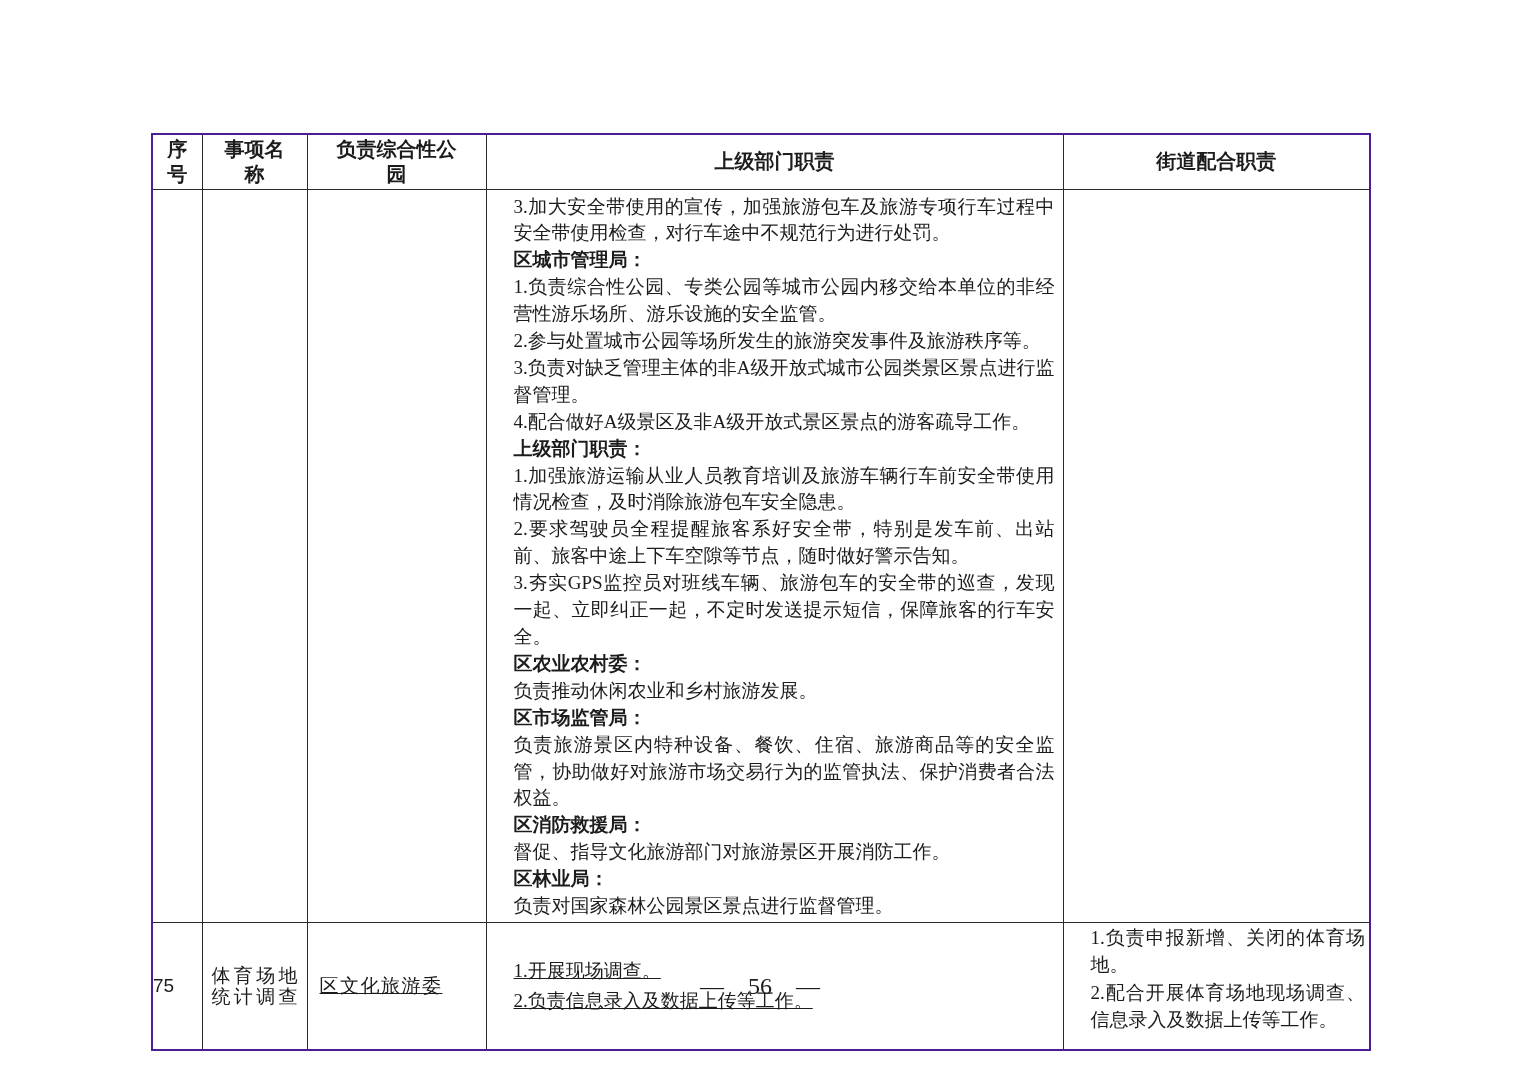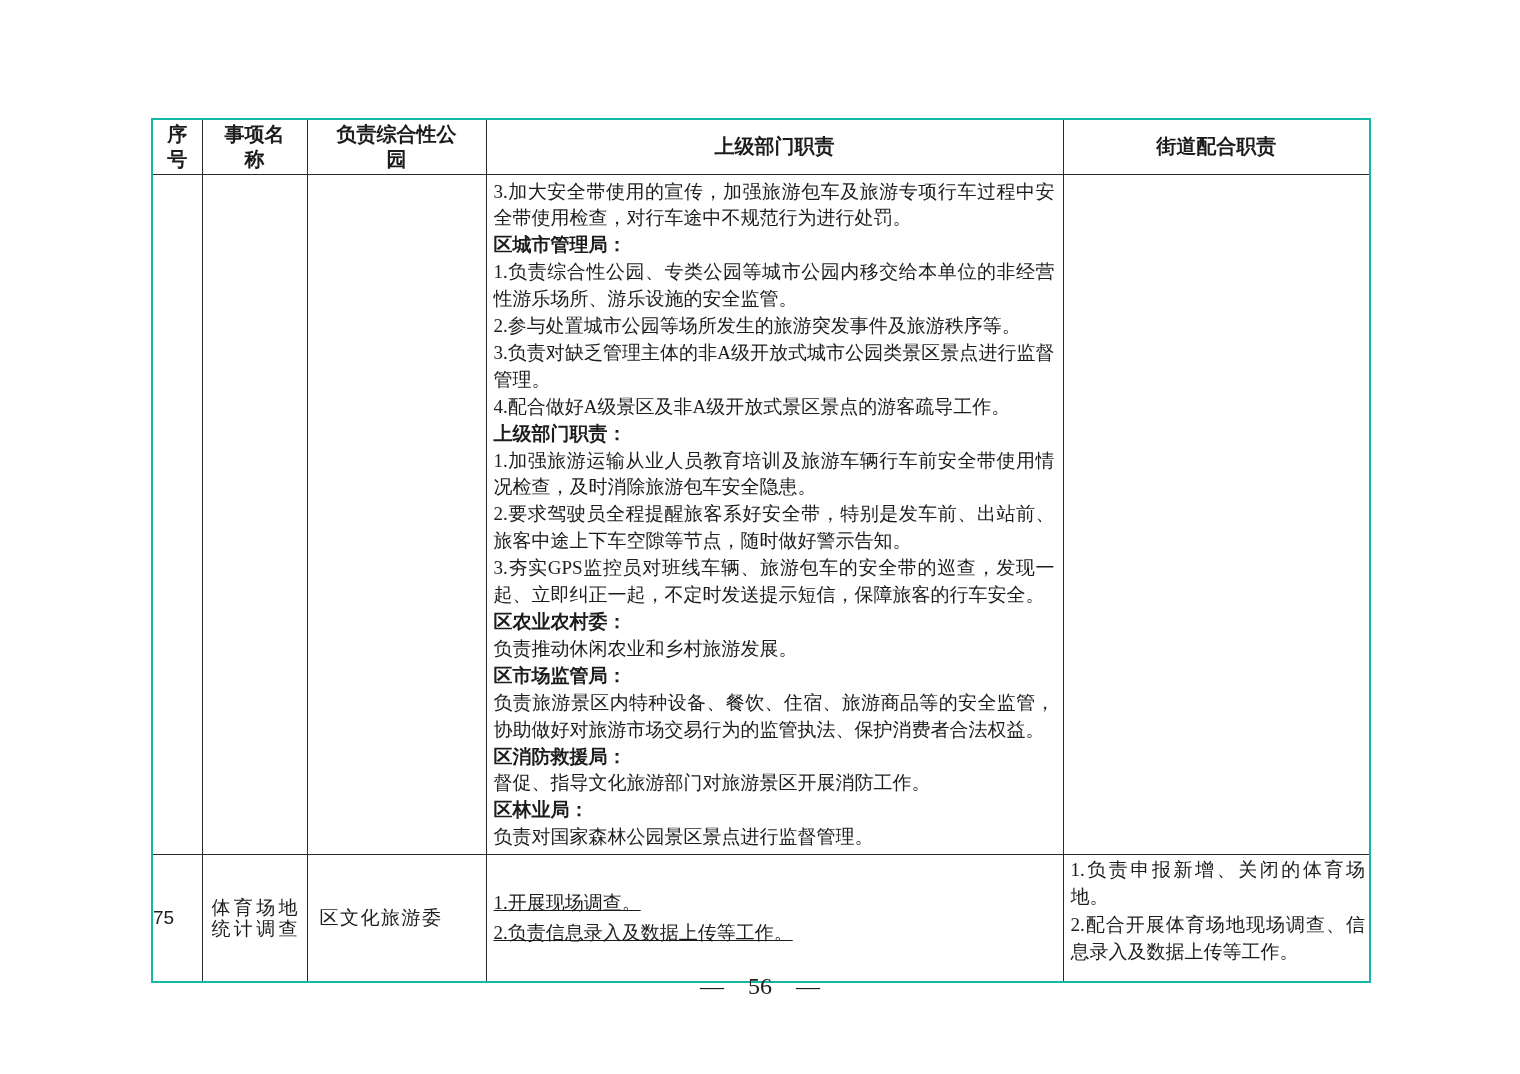--- a/index.html
+++ b/index.html
@@ -10,25 +10,25 @@
     color: #1c1c1c;
   }
   .page {
     position: relative;
     width: 1520px; height: 1074px;
     background: #ffffff;
     overflow: hidden;
   }
   table.doc-table {
     position: absolute;
-    left: 151px; top: 118px;
+    left: 151px; top: 133px;
     width: 1218px;
     border-collapse: collapse;
     table-layout: fixed;
-    border: 2px solid #14b8a6;
+    border: 2px solid #4c1d95;
   }
   .doc-table th, .doc-table td {
     border: 1px solid #2a2a2a;
     vertical-align: middle;
     font-size: 19px;
   }
   .doc-table th {
     font-weight: bold;
     font-size: 20px;
     text-align: center;
@@ -40,36 +40,38 @@
   tr.body-row-1 { height: 680px; }
   tr.body-row-2 { height: 84px; }
   td.cell-duties {
     vertical-align: top;
     padding: 4px 8px 2px 7px;
     line-height: 26.9px;
   }
   td.cell-duties .para,
   td.cell-street .para {
     text-align: justify;
+    margin-left: 20px;
   }
   .para.bold { font-weight: bold; }
   td.cell-seq {
     font-family: "Liberation Sans", "DejaVu Sans", sans-serif;
     font-size: 19px;
   }
   td.cell-item {
     text-align: justify;
     text-align-last: justify;
     padding: 0 9px;
     line-height: 21px;
   }
   td.cell-dept {
     padding: 0 10px 1px 12px;
     letter-spacing: 1.5px;
     line-height: 27px;
+    text-decoration: underline;
   }
   td.cell-duties-short {
     vertical-align: middle;
     padding: 2px 8px 2px 7px;
     line-height: 30px;
     text-decoration: underline;
   }
   td.cell-street {
     vertical-align: top;
     padding: 1px 4px 15px 7px;

